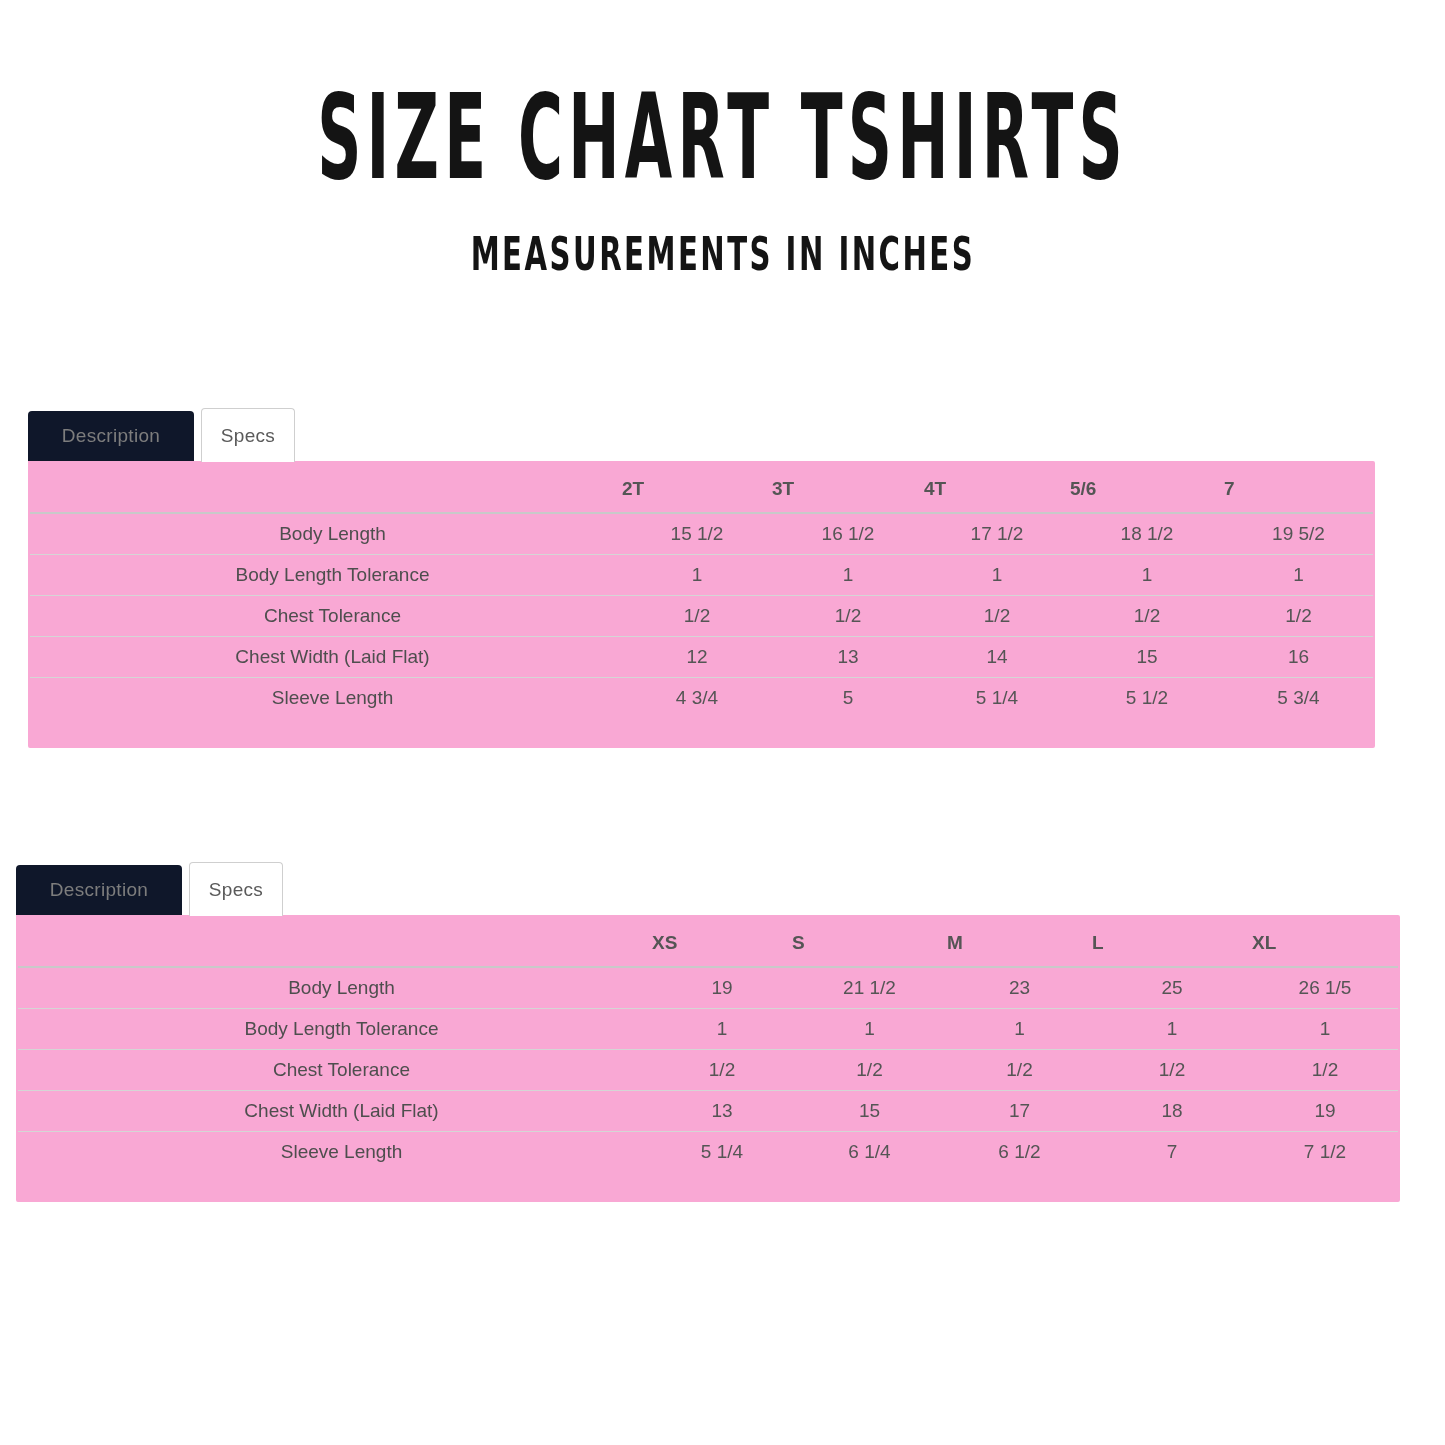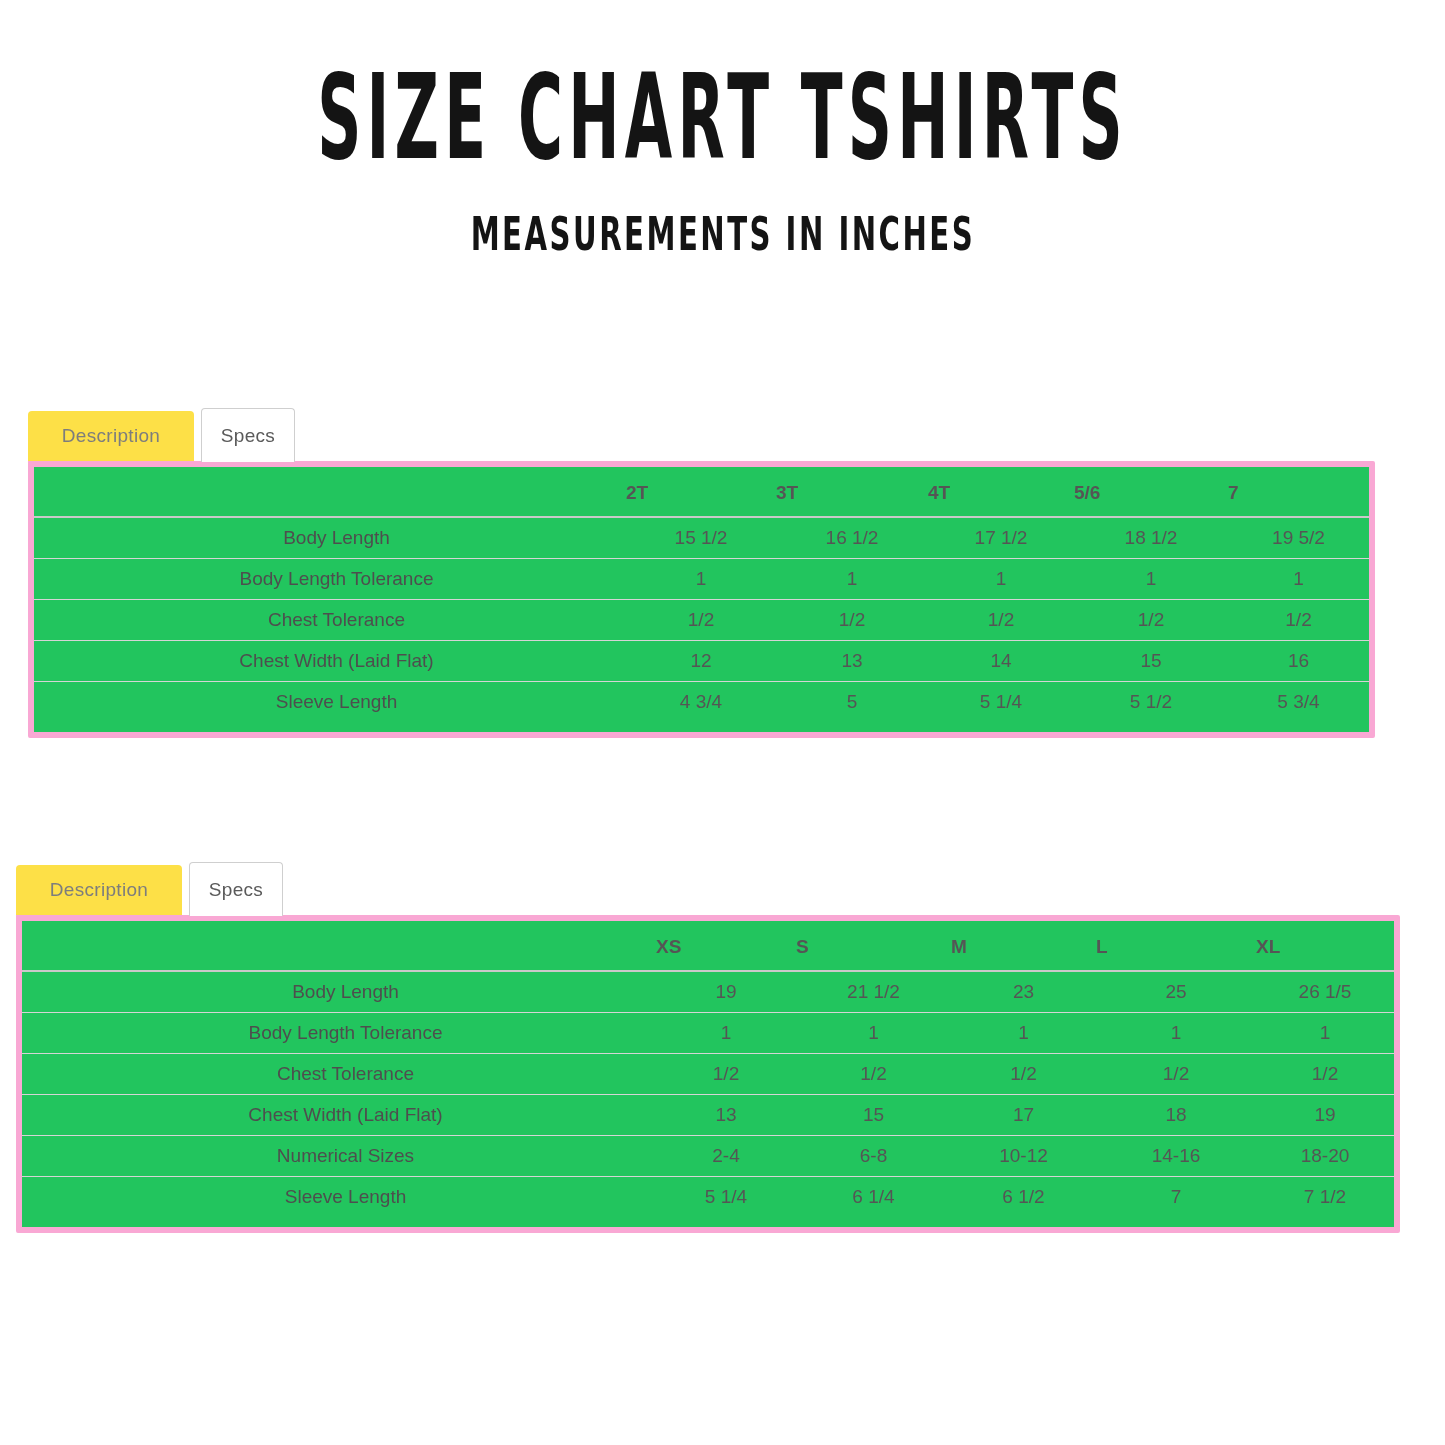--- a/index.html
+++ b/index.html
@@ -7,21 +7,21 @@
   body {
     width: 1445px;
     height: 1445px;
     font-family: "Liberation Sans", sans-serif;
     overflow: hidden;
     position: relative;
   }
 
   
   .title-wrap {
-    margin-top: 48px;
+    margin-top: 68px;
     display: flex;
     justify-content: center;
   }
   .page-title {
     display: inline-block;
     font-family: "DejaVu Sans", sans-serif;
     font-weight: 700;
     font-size: 118px;
     letter-spacing: 10px;
     color: #141414;
@@ -63,38 +63,38 @@
     align-items: center;
     justify-content: center;
     font-size: 19px;
     letter-spacing: 0.3px;
     cursor: pointer;
     border-radius: 4px 4px 0 0;
   }
   .tab.inactive {
     width: 166px;
     height: 50px;
-    background: #fde047;
+    background: #0f172a;
     color: #7d7d7d;
     margin-bottom: 1px;
   }
   .tab.active {
     width: 94px;
     height: 54px;
     background: #ffffff;
     color: #5a5a5a;
     border: 1px solid #cfcfcf;
     border-bottom: none;
   }
 
   .table-wrap {
-    border: 6px solid #f9a8d4;
+    border: 2px solid #f9a8d4;
     border-radius: 0 2px 2px 2px;
-    background: #22c55e;
-    padding-bottom: 10px;
+    background: #f9a8d4;
+    padding-bottom: 28px;
   }
   table {
     width: 100%;
     border-collapse: collapse;
     table-layout: fixed;
     font-size: 19px;
   }
   thead th {
     text-align: left;
     font-weight: 700;
@@ -249,28 +249,20 @@
           </tr>
           <tr>
             <th class="row-label" scope="row">Chest Width (Laid Flat)</th>
             <td>13</td>
             <td>15</td>
             <td>17</td>
             <td>18</td>
             <td>19</td>
           </tr>
           <tr>
-            <th class="row-label" scope="row">Numerical Sizes</th>
-            <td>2-4</td>
-            <td>6-8</td>
-            <td>10-12</td>
-            <td>14-16</td>
-            <td>18-20</td>
-          </tr>
-          <tr>
             <th class="row-label" scope="row">Sleeve Length</th>
             <td>5 1/4</td>
             <td>6 1/4</td>
             <td>6 1/2</td>
             <td>7</td>
             <td>7 1/2</td>
           </tr>
         </tbody>
     </table>
   </div>

